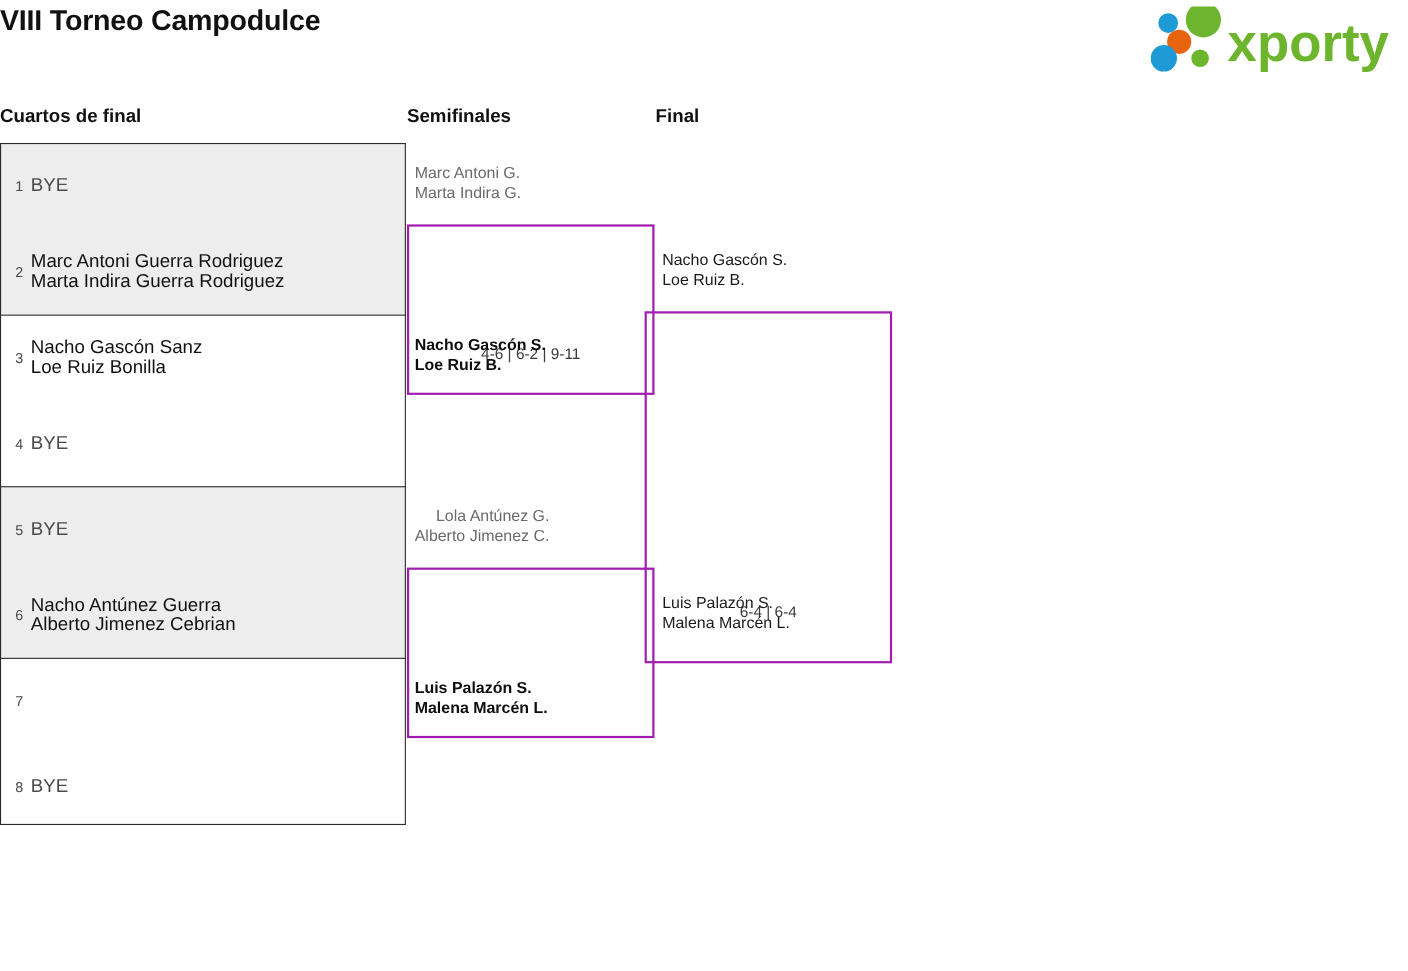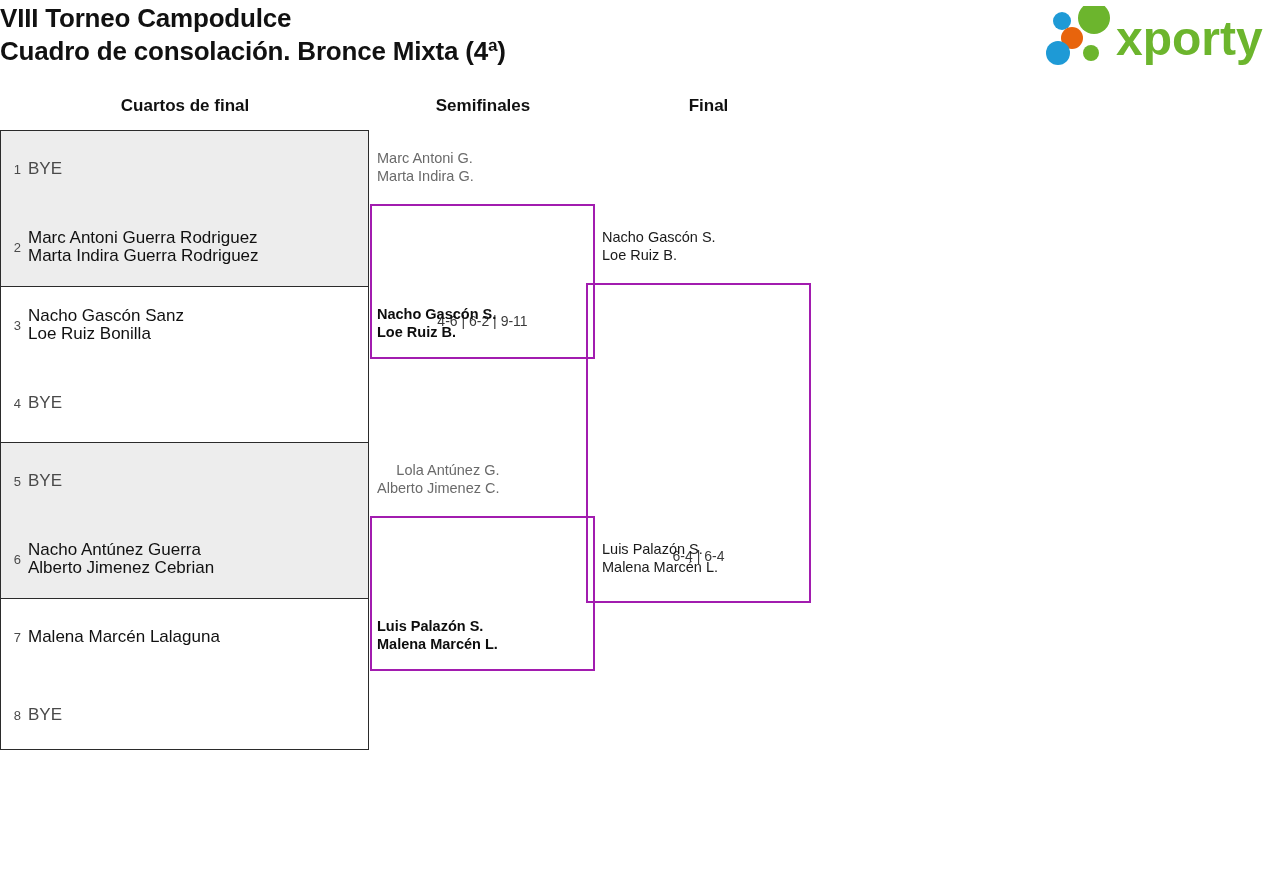--- a/index.html
+++ b/index.html
@@ -43,21 +43,21 @@
   }
   #brand-logo svg { display: block; }
 
   
   .round-header {
     position: absolute;
     top: 96px;
     font-size: 17px;
     font-weight: 700;
     color: #111111;
-    text-align: center;
+    text-align: left;
     white-space: nowrap;
   }
   #round-header-qf { left: 0px;   width: 370px; }
   #round-header-sf { left: 370px; width: 226px; }
   #round-header-f  { left: 596px; width: 225px; }
 
   
   #bracket {
     position: absolute;
     left: 0px;
@@ -173,21 +173,20 @@
   #f-box { left: 586px; top: 153px; width: 225px; height: 320px; }
   #f-score { top: 263px; }
   #f-top    { left: 602px; top: 98px; }
   #f-bottom { left: 602px; top: 410px; }
 </style>
 </head>
 <body>
 
 <div id="header-title">
   <div class="title-line">VIII Torneo Campodulce</div>
-  <div class="title-line">Cuadro de consolación. Bronce Mixta (4ª)</div>
 </div>
 
 <div id="brand-logo">
   <svg width="228" height="62" viewBox="0 0 228 62" xmlns="http://www.w3.org/2000/svg" aria-hidden="true">
     <g>
       <circle cx="16" cy="15" r="9" fill="#1e9ad6"></circle>
       <circle cx="48" cy="12" r="16" fill="#6cb52d"></circle>
       <circle cx="26" cy="32" r="11" fill="#e8640c"></circle>
       <circle cx="12" cy="47" r="12" fill="#1e9ad6"></circle>
       <circle cx="45" cy="47" r="8" fill="#6cb52d"></circle>
@@ -253,21 +252,20 @@
     <span class="slot-seed">6</span>
     <span class="slot-names">
       <span class="nm">Nacho Antúnez Guerra</span>
       <span class="nm">Alberto Jimenez Cebrian</span>
     </span>
   </div>
 
   <div class="slot" id="slot-6" style="top:468px;">
     <span class="slot-seed">7</span>
     <span class="slot-names">
-      <span class="nm">Malena Marcén Lalaguna</span>
     </span>
   </div>
 
   <div class="slot is-bye" id="slot-7" style="top:546px;">
     <span class="slot-seed">8</span>
     <span class="slot-names">
       <span class="nm">BYE</span>
       <span class="nm"></span>
     </span>
   </div>

